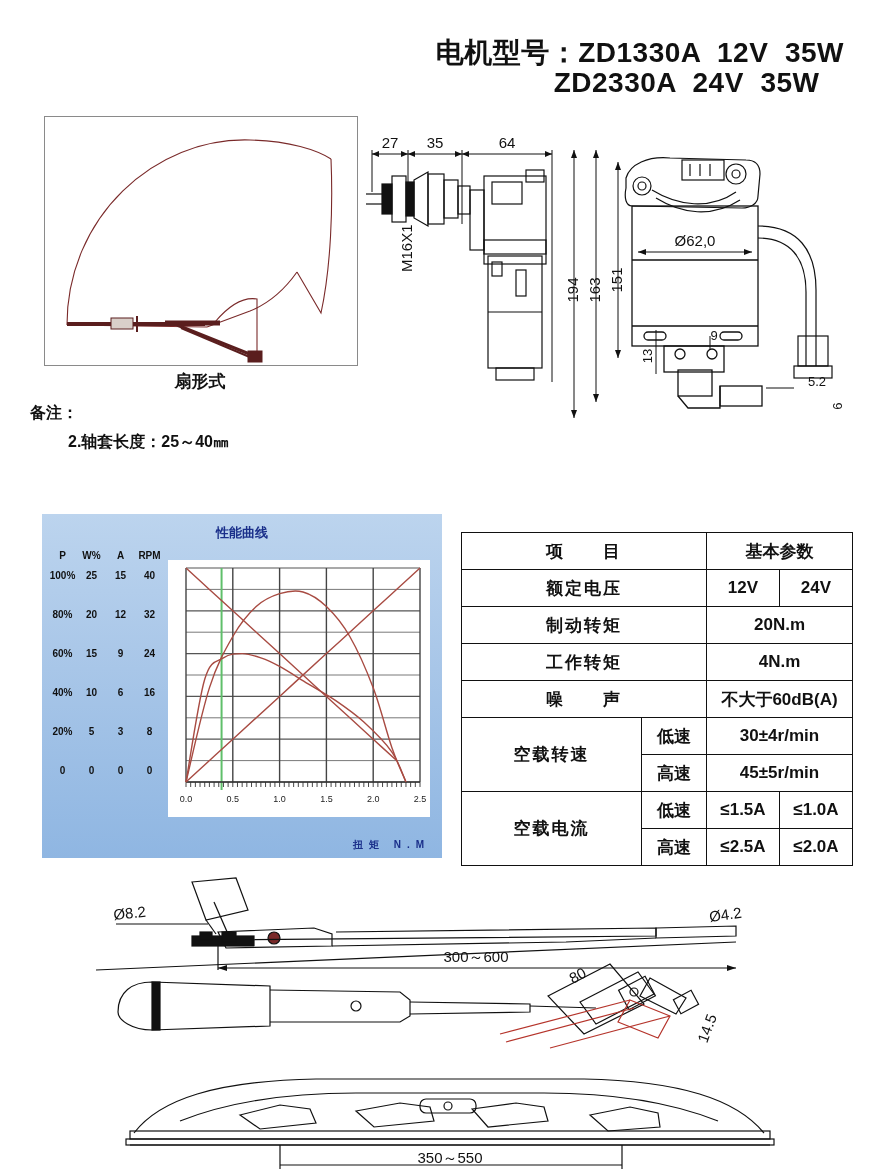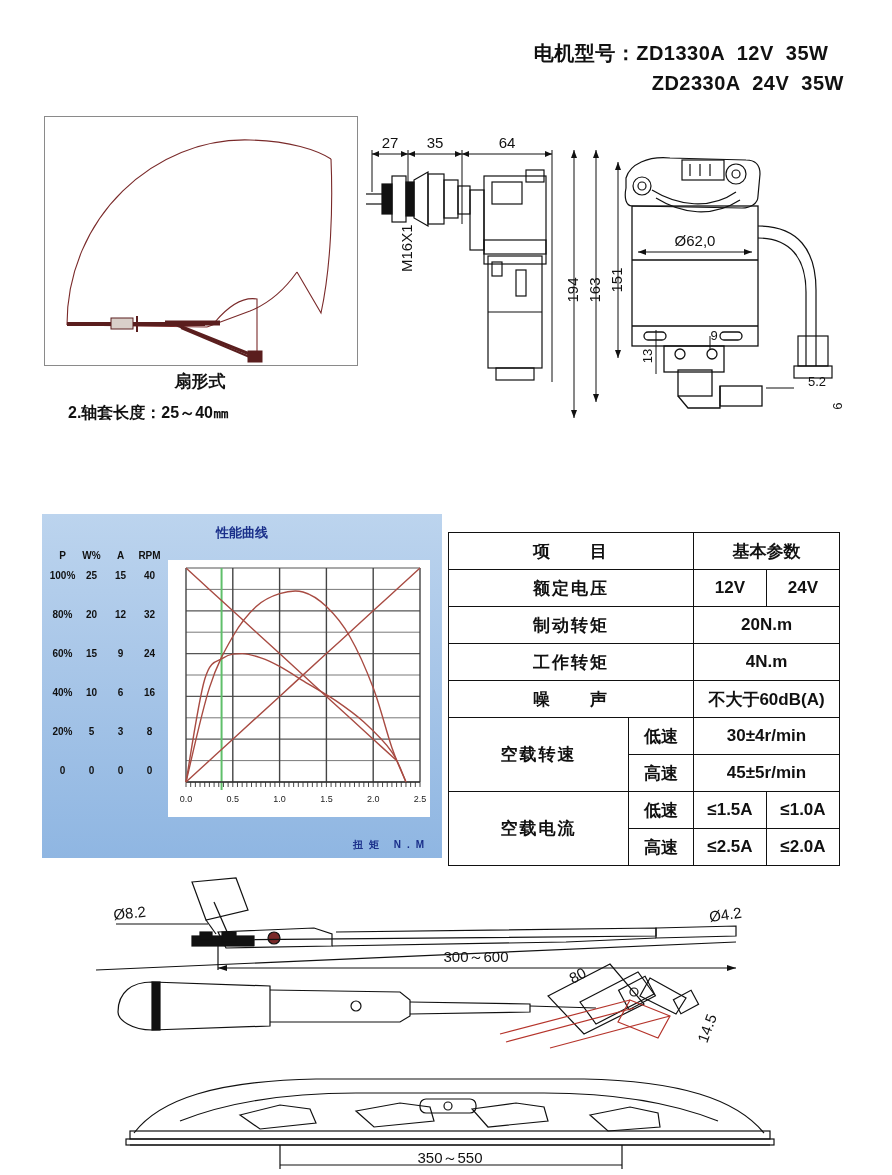--- a/index.html
+++ b/index.html
@@ -5,21 +5,21 @@
   html,body{margin:0;padding:0;background:#ffffff;}
   body{
     width:892px;height:1175px;position:relative;overflow:hidden;
     font-family:"Liberation Sans","DejaVu Sans",sans-serif;
     color:#111;
   }
   .abs{position:absolute;}
 
   
   #header{top:38px;right:48px;text-align:left;font-weight:bold;
-          font-size:20px;letter-spacing:.5px;line-height:30px;}
+          font-size:28px;letter-spacing:.5px;line-height:30px;}
   #header .ln{white-space:pre;}
   #header .ln2{padding-left:118px;}
 
   
   #fan-panel{left:44px;top:116px;width:312px;height:248px;
              border:1px solid #8a8a8a;background:#fff;}
   #fan-caption{left:44px;top:370px;width:312px;text-align:center;
                font-size:17px;font-weight:bold;}
   #notes{left:30px;top:398px;width:340px;font-size:16px;line-height:29px;}
   #notes .nt{font-weight:bold;}
@@ -40,21 +40,21 @@
   #axis-cols .c{width:29px;text-align:center;}
   #axis-cols .hdr{margin-bottom:9px;}
   #axis-cols .row{margin-bottom:0;}
   #plot-wrap{position:absolute;left:126px;top:46px;width:262px;height:257px;
      background:#fff;}
   #plot-wrap svg{display:block;}
   #chart-xlabel{position:absolute;right:12px;bottom:6px;color:#1a2f8a;
      font-size:10px;font-weight:bold;filter:blur(.4px);letter-spacing:6px;}
 
   
-  #param-table{left:448px;top:532px;width:392px;border-collapse:collapse;
+  #param-table{left:461px;top:532px;width:392px;border-collapse:collapse;
      font-size:17px;font-weight:bold;}
   #param-table td{border:1.6px solid #111;text-align:center;
      padding:5px 2px;height:26px;}
   #param-table td.item{width:175px;letter-spacing:2px;}
   #param-table td.sub{width:60px;text-align:center;}
 
   
   #arm-top{left:96px;top:876px;width:700px;height:100px;}
   #arm-bottom{left:110px;top:960px;width:680px;height:110px;}
   #blade{left:120px;top:1075px;width:660px;height:98px;}
@@ -87,20 +87,21 @@
       <rect x="66" y="201" width="22" height="11" fill="#d9cfc9"></rect>
       <line x1="132" y1="208" x2="207" y2="238" stroke-width="3"></line>
       <line x1="136" y1="211" x2="207" y2="241" stroke-width="2"></line>
       <rect x="203" y="234" width="14" height="11" fill="#5a1e1e"></rect>
     </g>
   </svg>
 </div>
 <div class="abs" id="fan-caption">扇形式</div>
 
 <div class="abs" id="notes">
+  <div class="nt">备注：</div>
   <div class="item">2.轴套长度：25～40㎜</div>
 </div>
 
 <div class="abs" id="motor-side">
   <svg width="190" height="290" viewBox="0 0 190 290">
     <g stroke="#111" fill="none" stroke-width="1">
 
       <line x1="6" y1="22" x2="186" y2="22"></line>
       <g stroke-width="1">
         <line x1="6" y1="18" x2="6" y2="60"></line>

